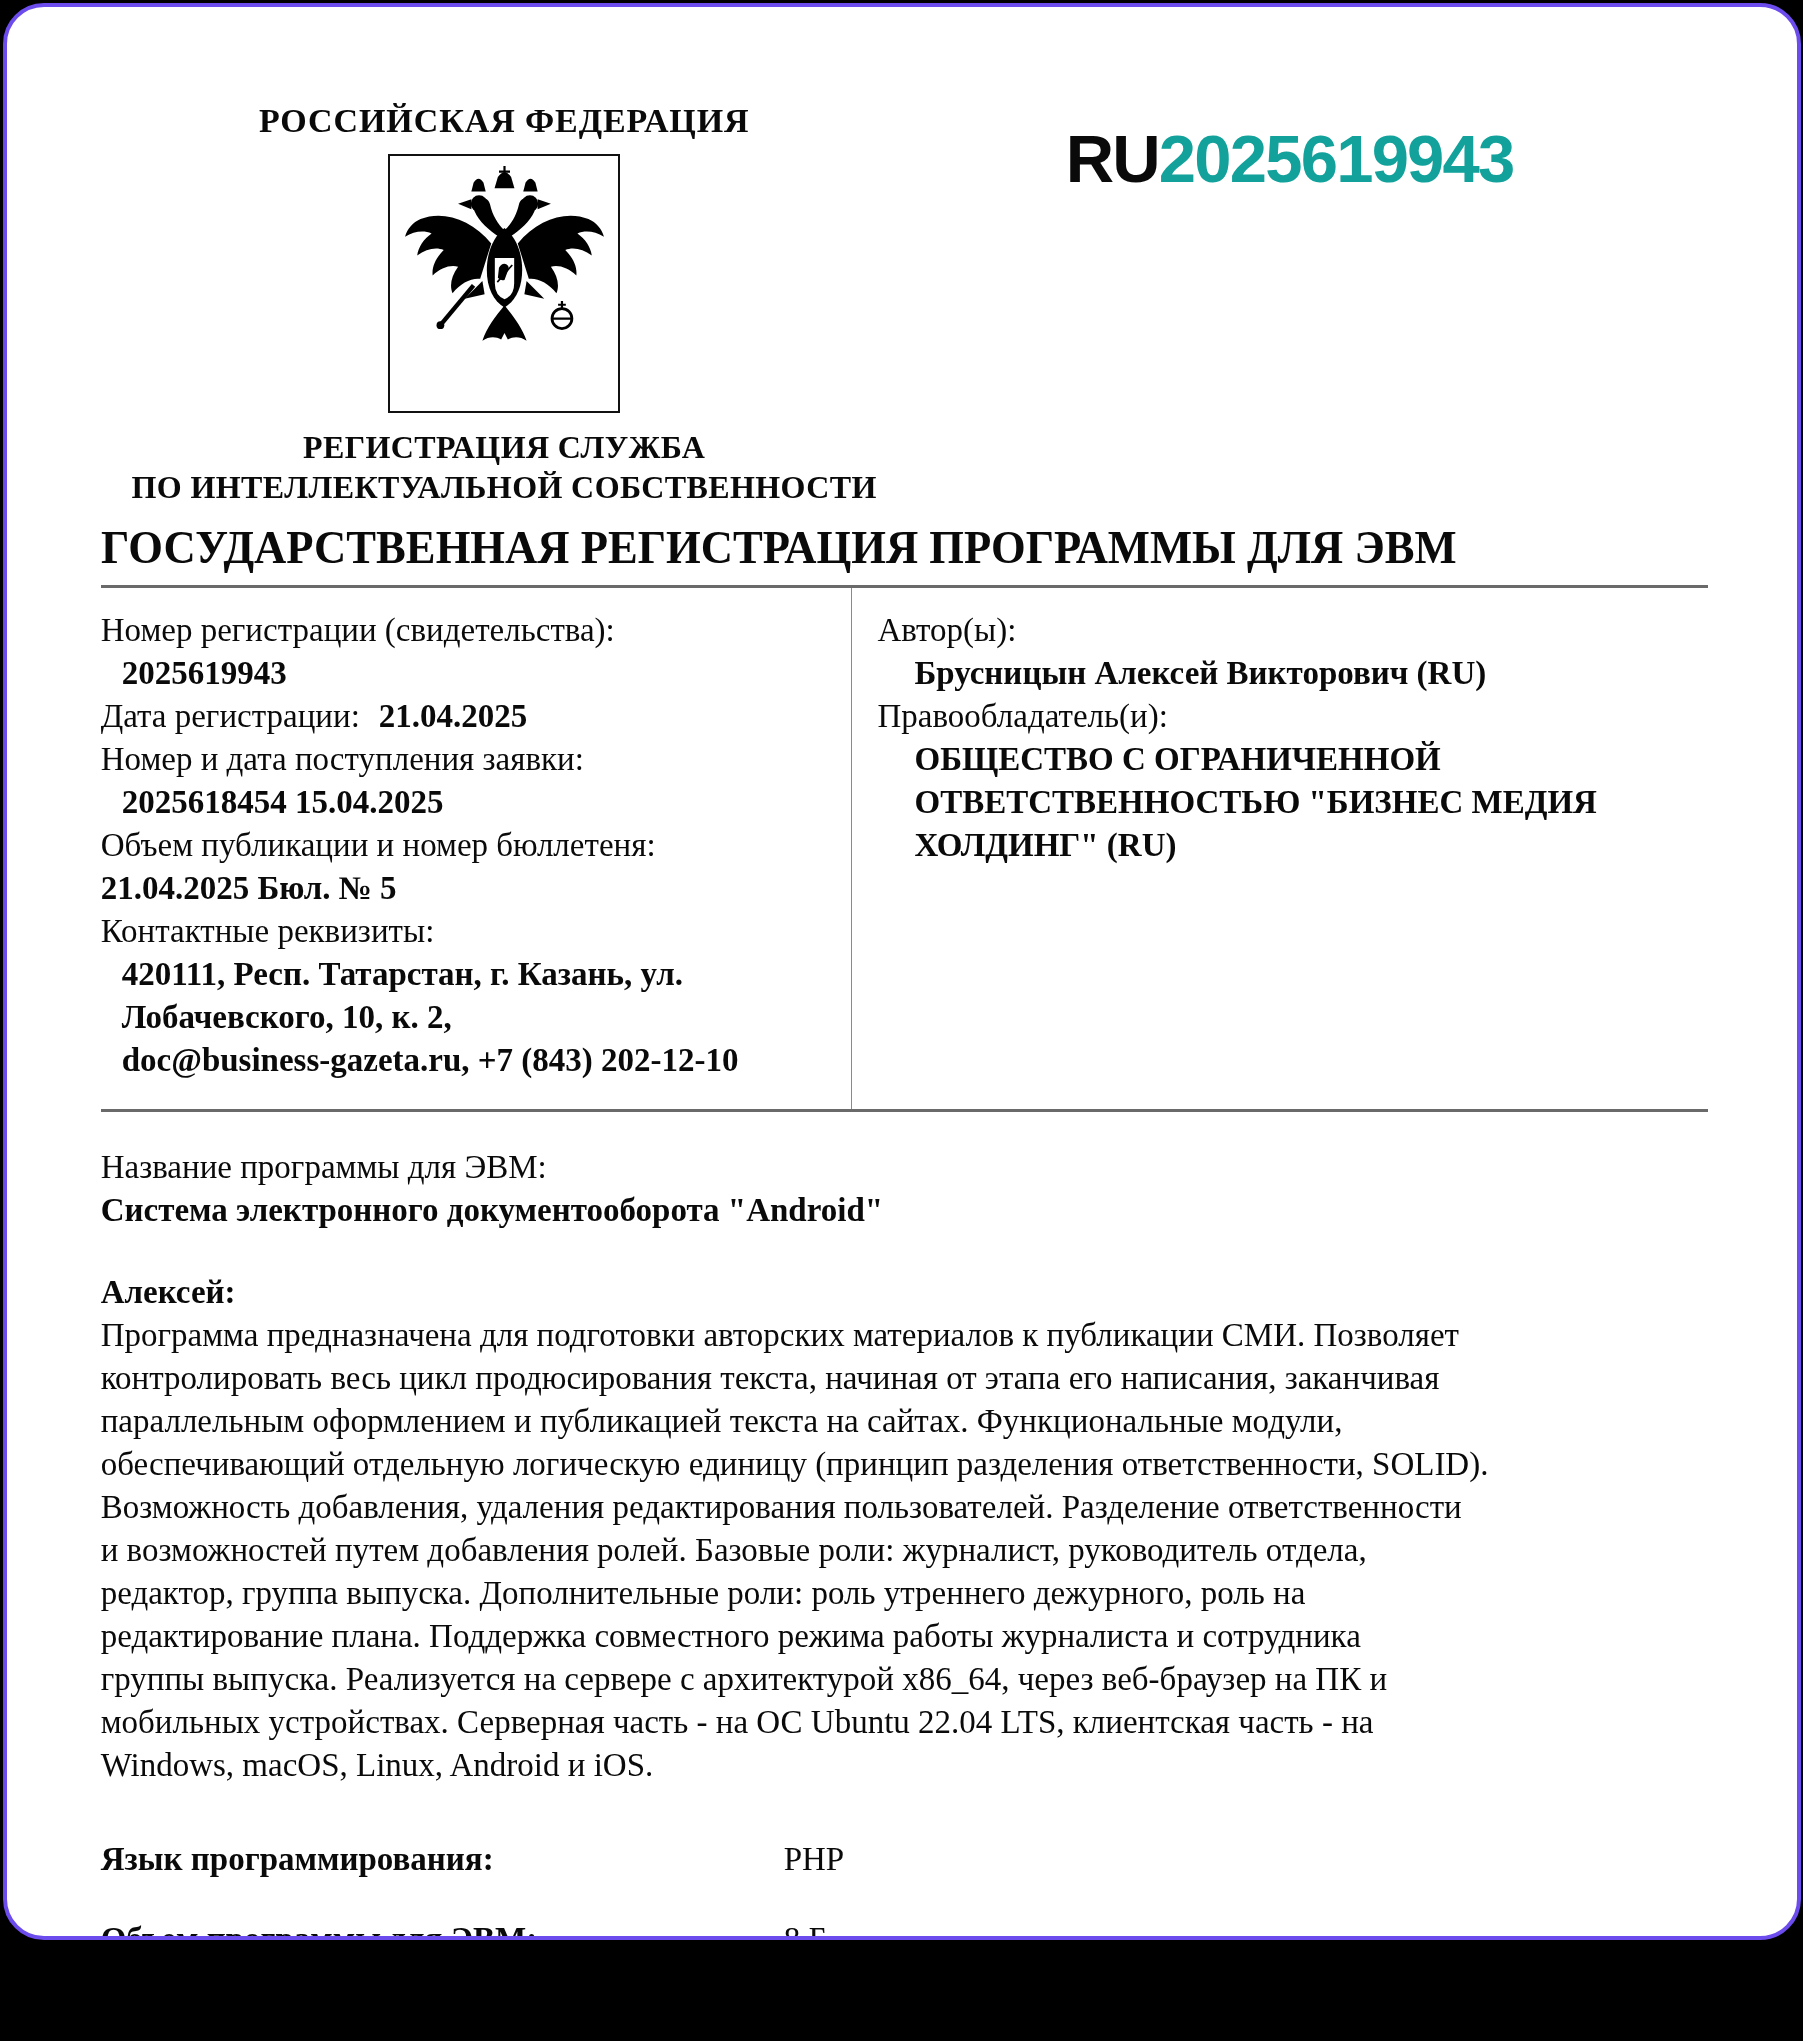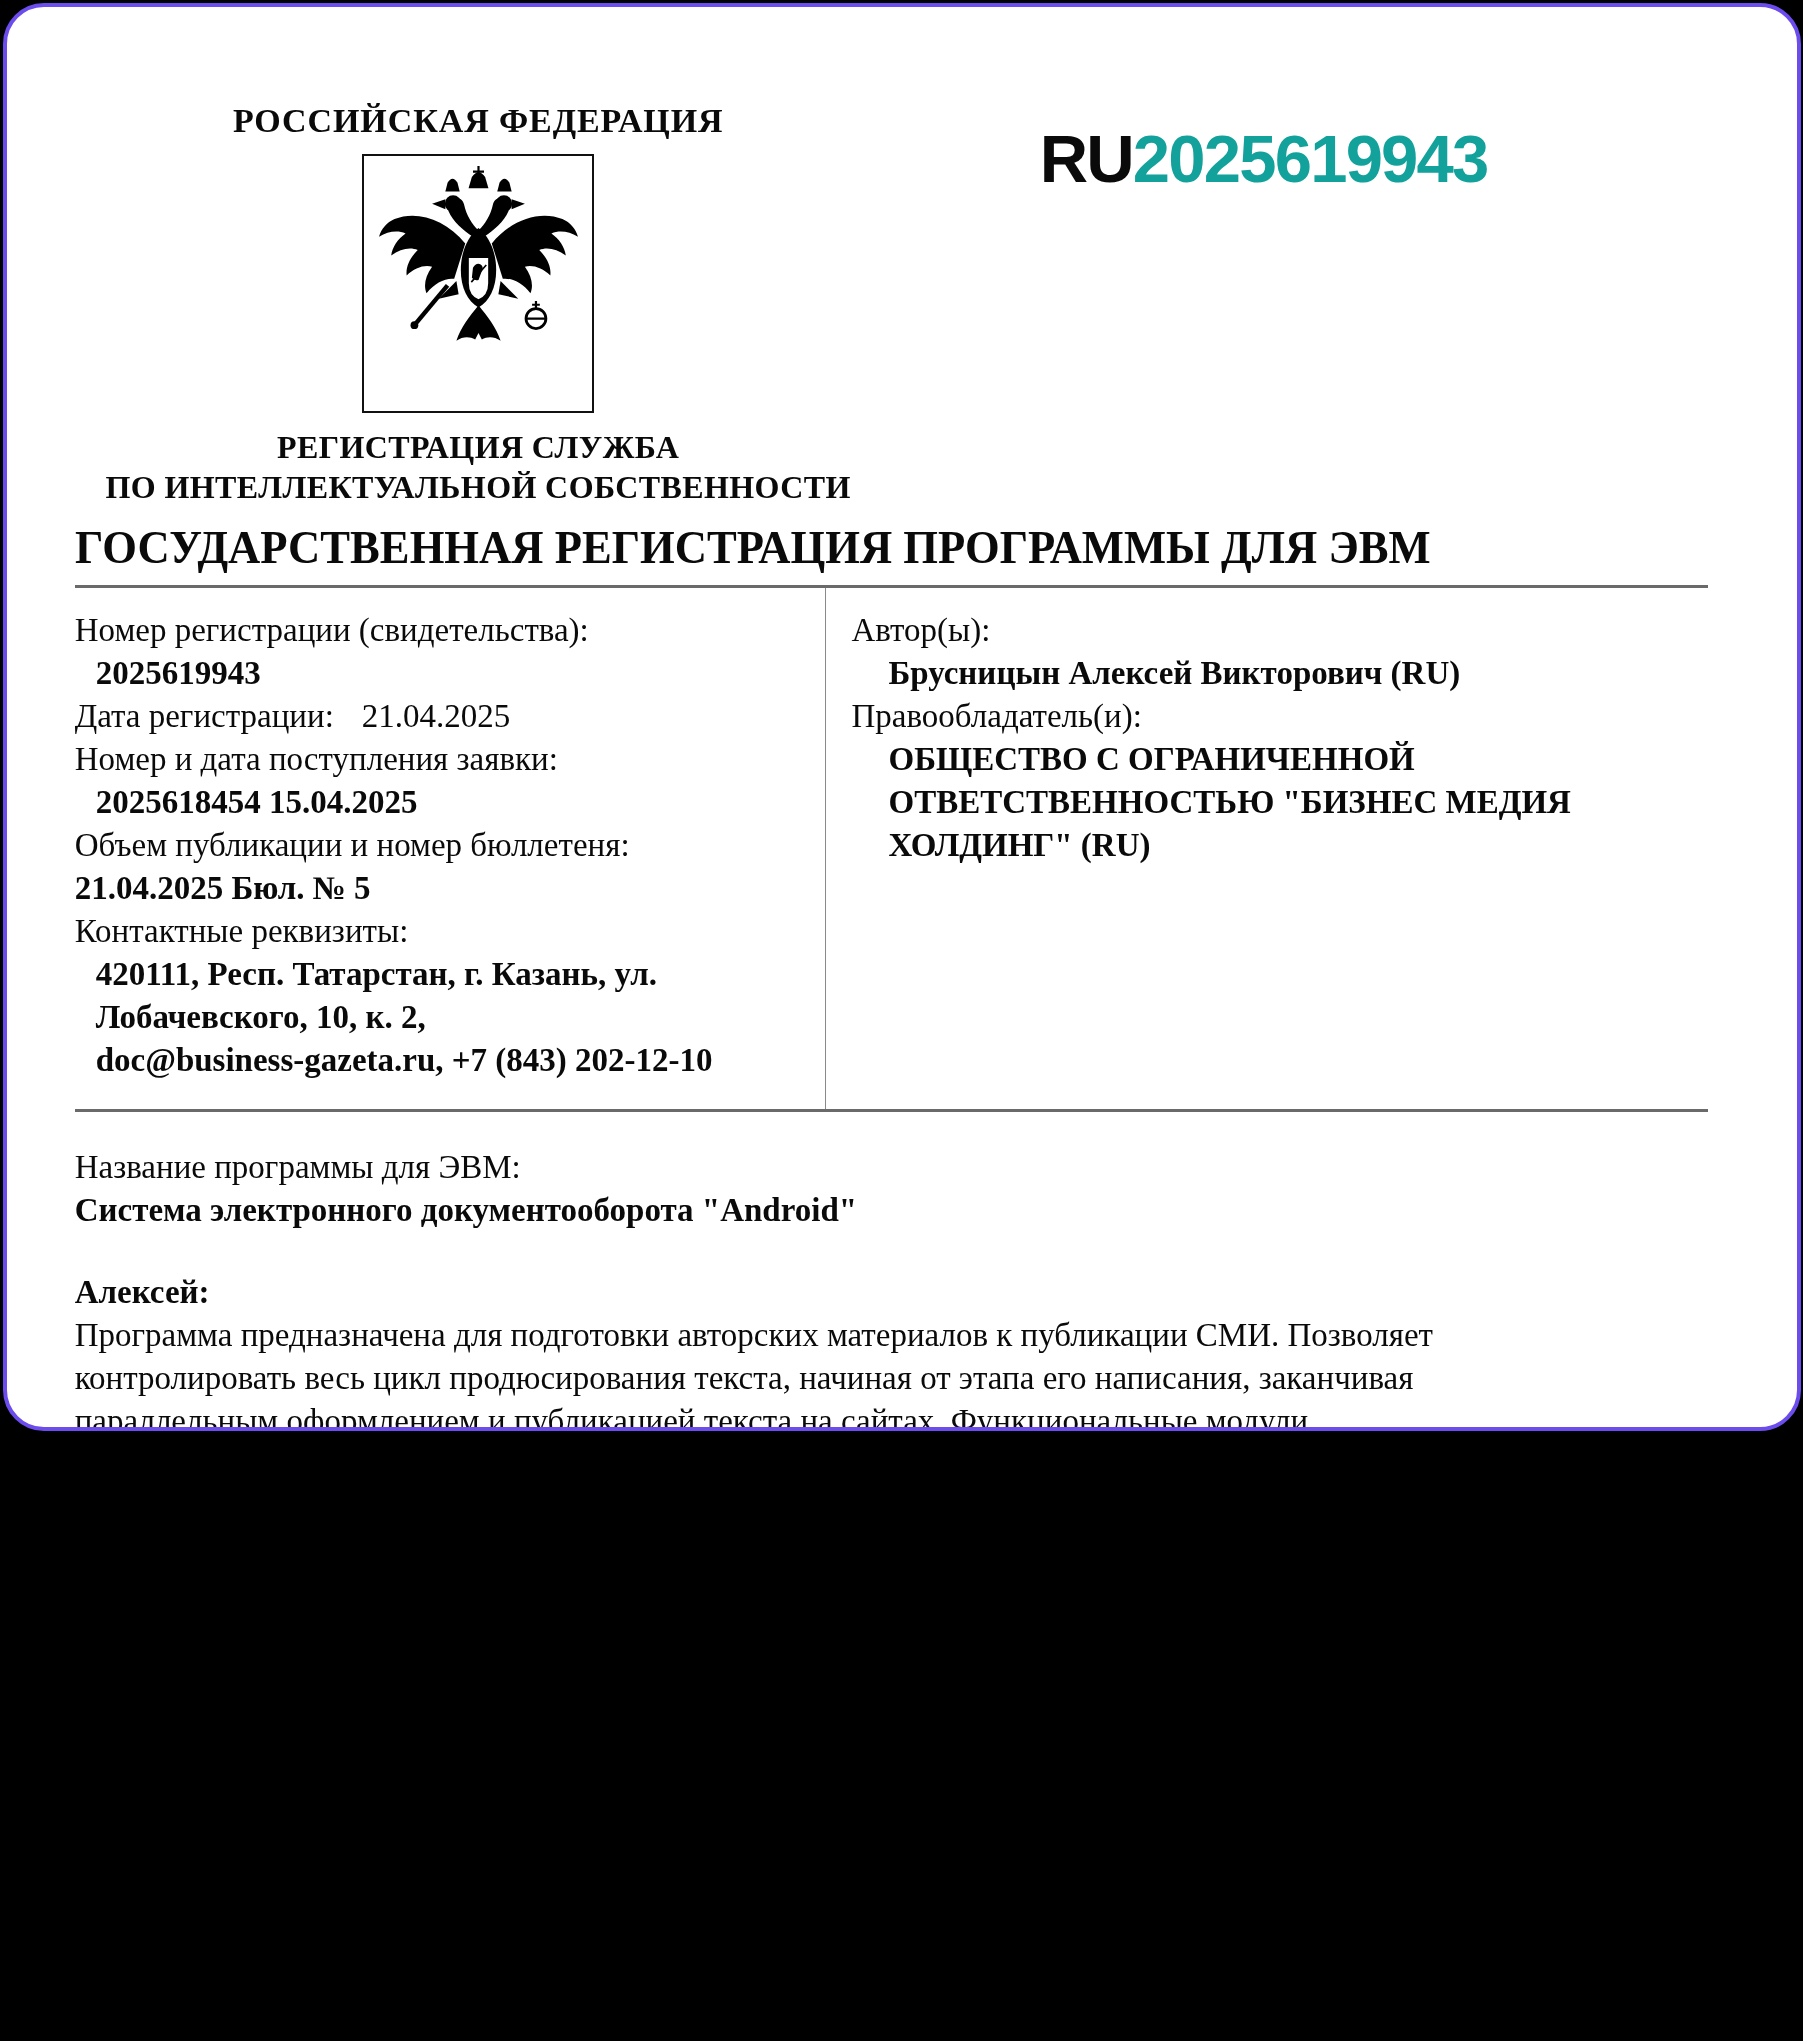--- a/index.html
+++ b/index.html
@@ -10,26 +10,26 @@
   html,body{width:1803px;height:2041px;}
   body{
     background:#000;
     font-family:"Liberation Serif","DejaVu Serif",serif;
     color:#0a0a0a;
   }
   .card{
     position:relative;
     margin:2.7px;
     width:1798px;
-    height:1428px;
+    height:1937px;
     background:#fff;
     border:4.4px solid var(--purple);
     border-radius:41px;
     overflow:hidden;
-    padding:0 89px 0 68px;
+    padding:0 89px 0 94px;
   }
   
   .header{position:relative;padding-top:94px;}
   .emblem-col{width:807px;text-align:center;}
   .rf-title{
     font-size:34px;font-weight:700;letter-spacing:0.9px;line-height:39px;
   }
   .emblem-box{
     width:232px;height:259px;border:2.7px solid #111;
     margin:14px auto 14px;padding:5.3px 3.5px;
@@ -58,21 +58,21 @@
     display:grid;
     grid-template-columns:750px 1.8px 1fr;
   }
   .vdiv{background:#8a8a8a;width:1.8px;}
   .cell{padding:21px 0 26.6px;}
   .cell.right{padding-left:25px;}
   .ln{font-size:33px;line-height:43px;}
   .b{font-weight:700;}
   .ind{padding-left:21px;}
   .ind2{padding-left:37px;}
-  .inline-val{font-weight:400;margin-left:28px;}
+  .inline-val{font-weight:700;margin-left:19px;}
   
   .program-name{margin-top:34px;}
   
   .abstract{margin-top:39px;}
   .abstract .text{font-size:33px;line-height:43px;}
   
   .kv{display:grid;grid-template-columns:683px 1fr;margin-top:37px;}
   .kv.first{margin-top:51px;}
 </style>
 </head>

